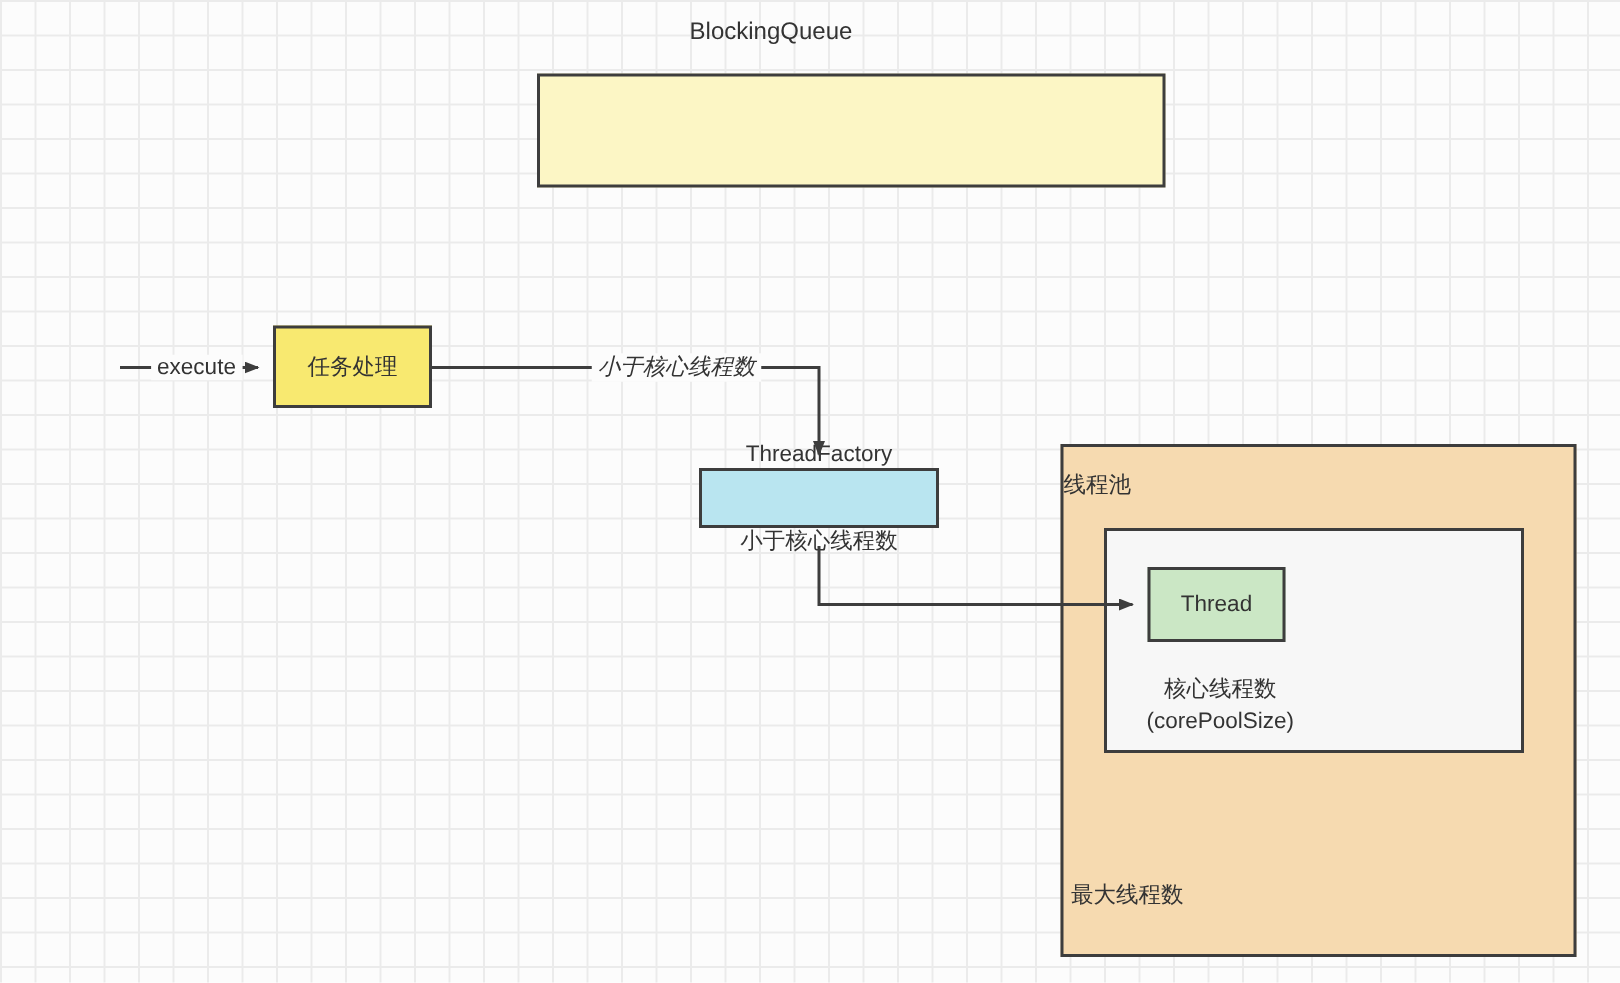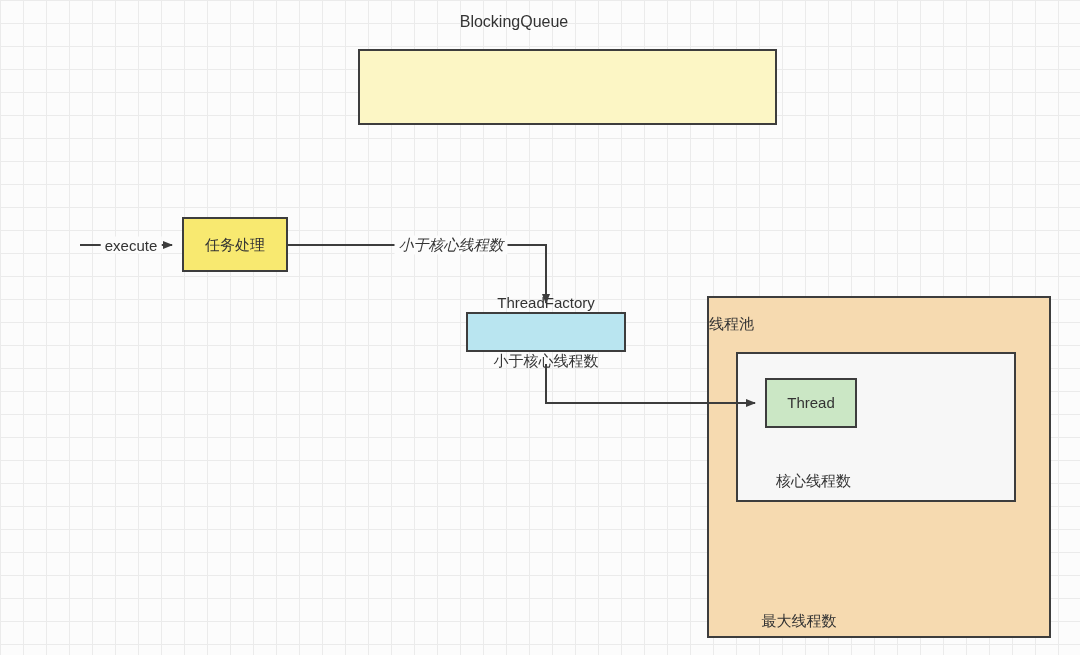--- a/index.html
+++ b/index.html
@@ -78,22 +78,22 @@
   }
   .core-label {
     position: absolute;
     left: 8px; bottom: 8px; width: 135px;
     text-align: center;
     font-size: 15px;
     line-height: 1.45;
   }
   .max-label {
     position: absolute;
-    left: 5px; bottom: 4px; width: 170px;
-    text-align: center;
+    left: 5px; bottom: 28px; width: 170px;
+    text-align: left;
     font-size: 15px;
     line-height: 1.45;
   }
   .edges {
     position: absolute;
     left: 0; top: 0;
     width: 1080px; height: 655px;
     z-index: 2;
     pointer-events: none;
   }
@@ -131,20 +131,21 @@
   <div class="node pool-box">
     <div class="pool-title">线程池</div>
     <div class="max-label">
       <div>最大线程数</div>
     </div>
   </div>
 
   <div class="node core-box">
     <div class="core-label">
       <div>核心线程数</div>
+      <div>(corePoolSize)</div>
     </div>
   </div>
 
   <div class="node thread-box">
     <span>Thread</span>
   </div>
 
   <svg class="edges" viewBox="0 0 1080 655" xmlns="http://www.w3.org/2000/svg">
     <defs>
       <marker id="arrow" markerUnits="userSpaceOnUse" markerWidth="12" markerHeight="10" refX="9" refY="4" orient="auto">

